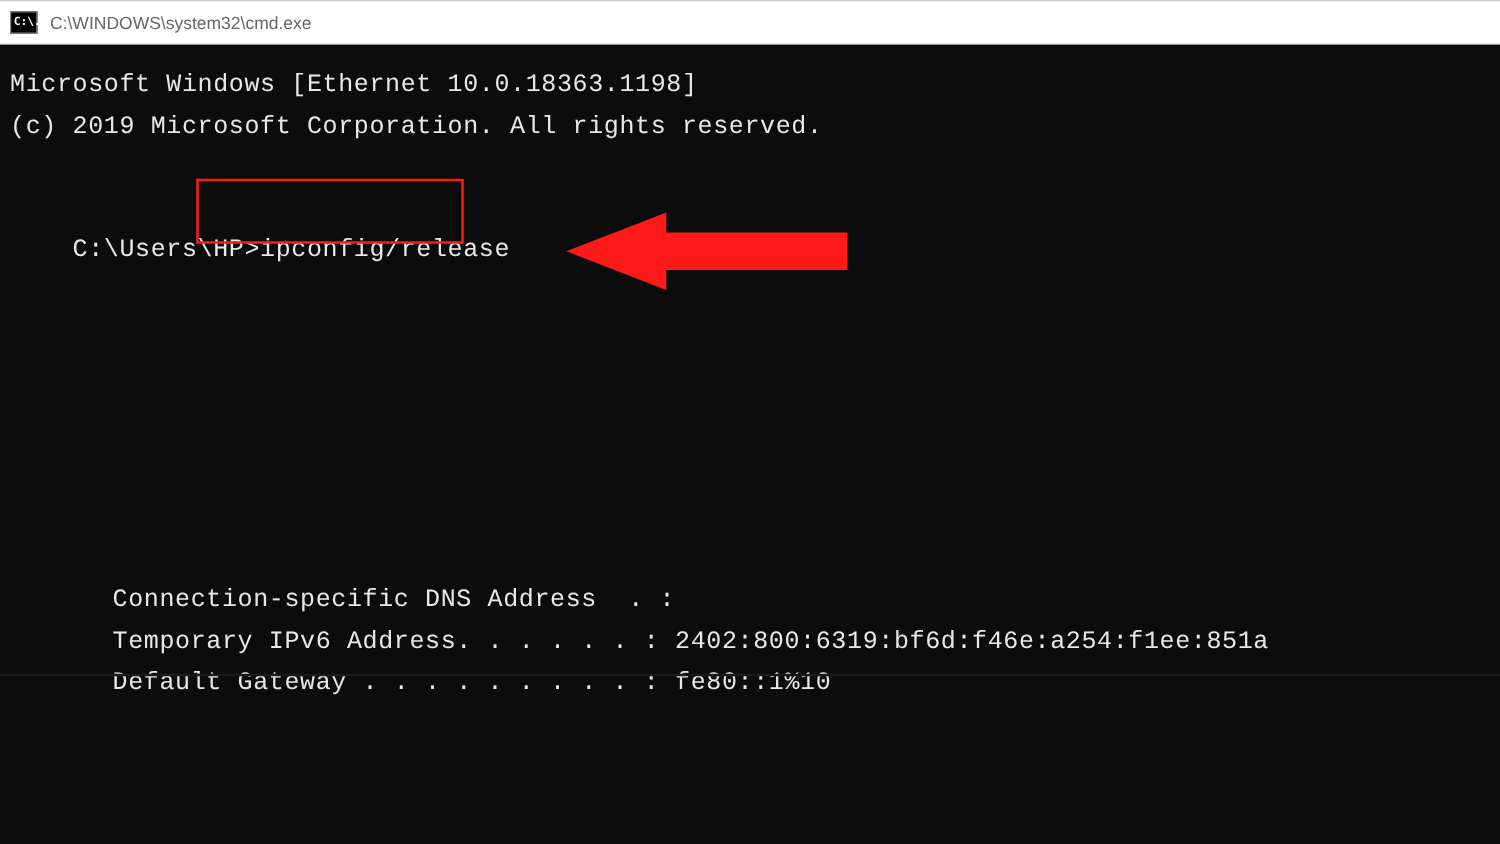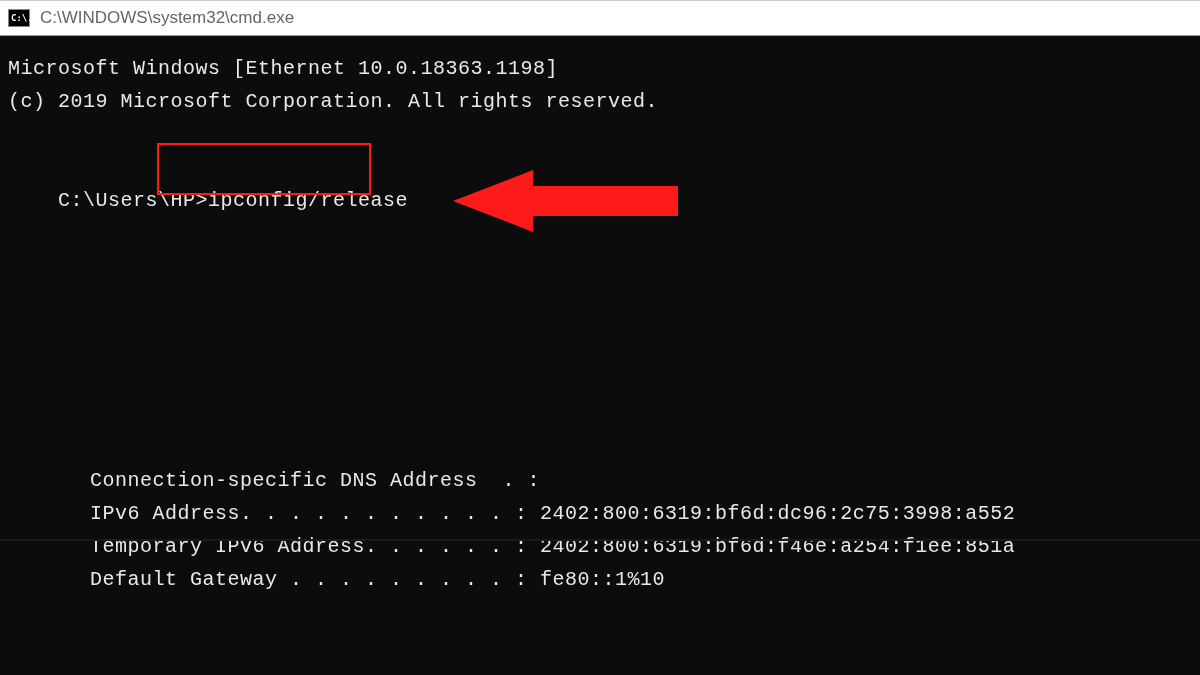--- a/index.html
+++ b/index.html
@@ -35,21 +35,21 @@
       font-weight: bold;
       display: flex;
       align-items: center;
       justify-content: flex-start;
       padding-left: 2px;
       border: 1px solid #888;
       font-family: Consolas, monospace;
     }
     .title-text {
       color: #666666;
-      font-size: 17px;
+      font-size: 14px;
       font-family: 'Segoe UI', Tahoma, sans-serif;
       font-weight: 400;
     }
     .terminal {
       padding: 16px 8px;
       color: #e8e8e8;
       font-size: 20px;
       line-height: 1.65;
       letter-spacing: 0.5px;
       position: relative;
@@ -114,19 +114,18 @@
       </svg>
     </div>
   </div>
 
   <div class="blank-line"></div>
   <div class="blank-line" style="height:16px;"></div>
   <div class="blank-line"></div>
 
   <div class="indent">
     <div class="field-line"><span>Connection-specific DNS Address  . :</span><span></span></div>
-    <div class="field-line"><span>IPv6 Address. . . . . . . . . . . :</span><span> 2402:800:6319:bf6d:dc96:2c75:3998:a552</span></div>
     <div class="field-line"><span>Temporary IPv6 Address. . . . . . :</span><span> 2402:800:6319:bf6d:f46e:a254:f1ee:851a</span></div>
     <div class="field-line"><span>Default Gateway . . . . . . . . . :</span><span> fe80::1%10</span></div>
   </div>
 </div>
 
 <div class="separator-line"></div>
 
 </body></html>

